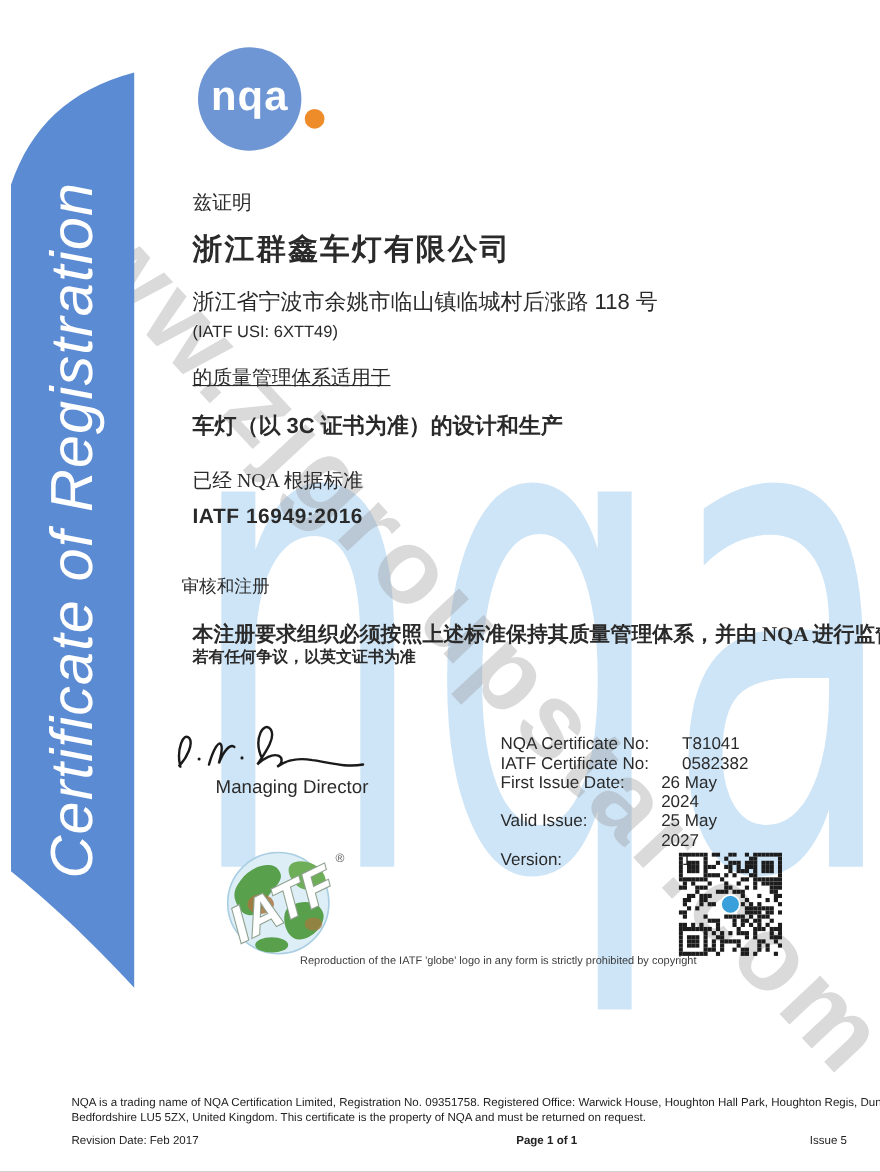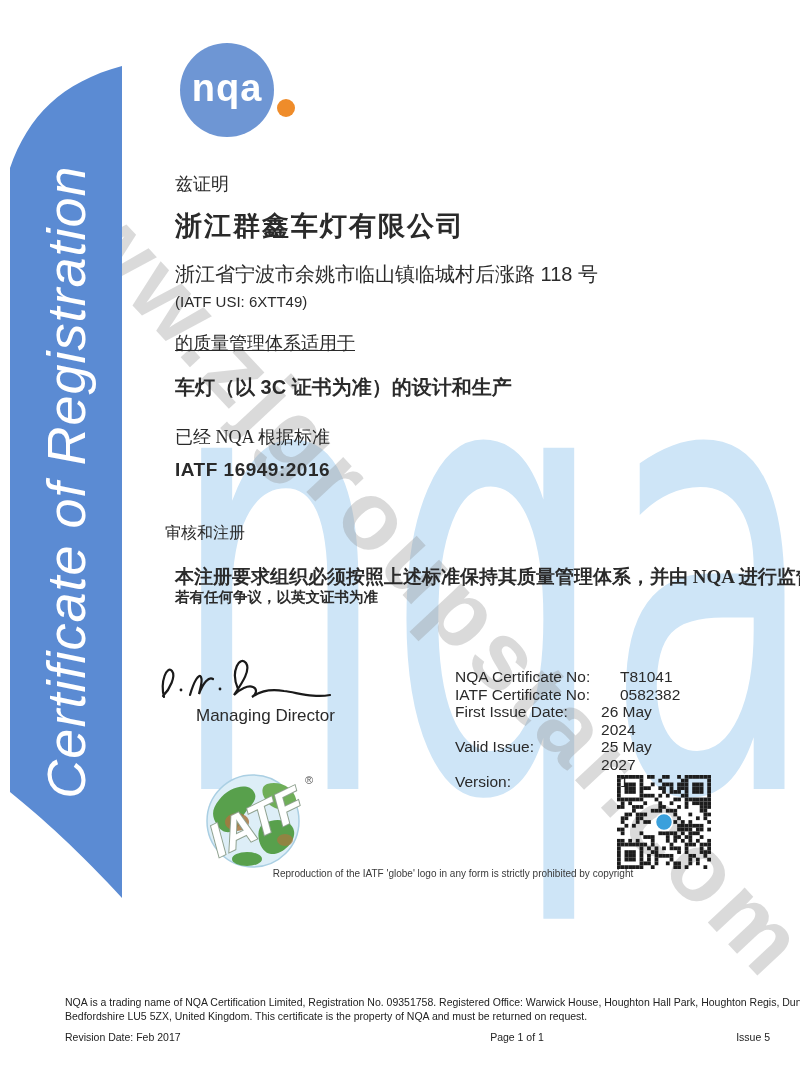--- a/index.html
+++ b/index.html
@@ -75,21 +75,21 @@
 
   .globe-svg { position:absolute; left:193px; top:768px; }
   .copyright { left:230px; top:868px; width:446px; text-align:center; font-size:10px; color:#3a3a3a; white-space:normal; }
 
   .qr { position:absolute; left:617px; top:775px; width:94px; height:94px; }
 
   
   .footer-line1 { left:65px; top:996px;  font-size:10.5px; color:#222; }
   .footer-line2 { left:65px; top:1010px; font-size:10.5px; color:#222; }
   .footer-rev   { left:65px; top:1031px; font-size:10.5px; color:#222; }
-  .footer-page  { left:417px; top:1031px; width:200px; text-align:center; font-size:10.5px; font-weight:normal; color:#222; }
+  .footer-page  { left:397px; top:1031px; width:200px; text-align:center; font-size:10.5px; font-weight:bold; color:#222; }
   .footer-issue { left:645px; top:1031px; width:125px; text-align:right; font-size:10.5px; color:#222; }
 </style>
 </head>
 <body>
 
 <div class="page">
 
   <div class="wm-nqa">nqa</div>
 
   <div class="wm-url">www.zjgroupstar.com</div>

